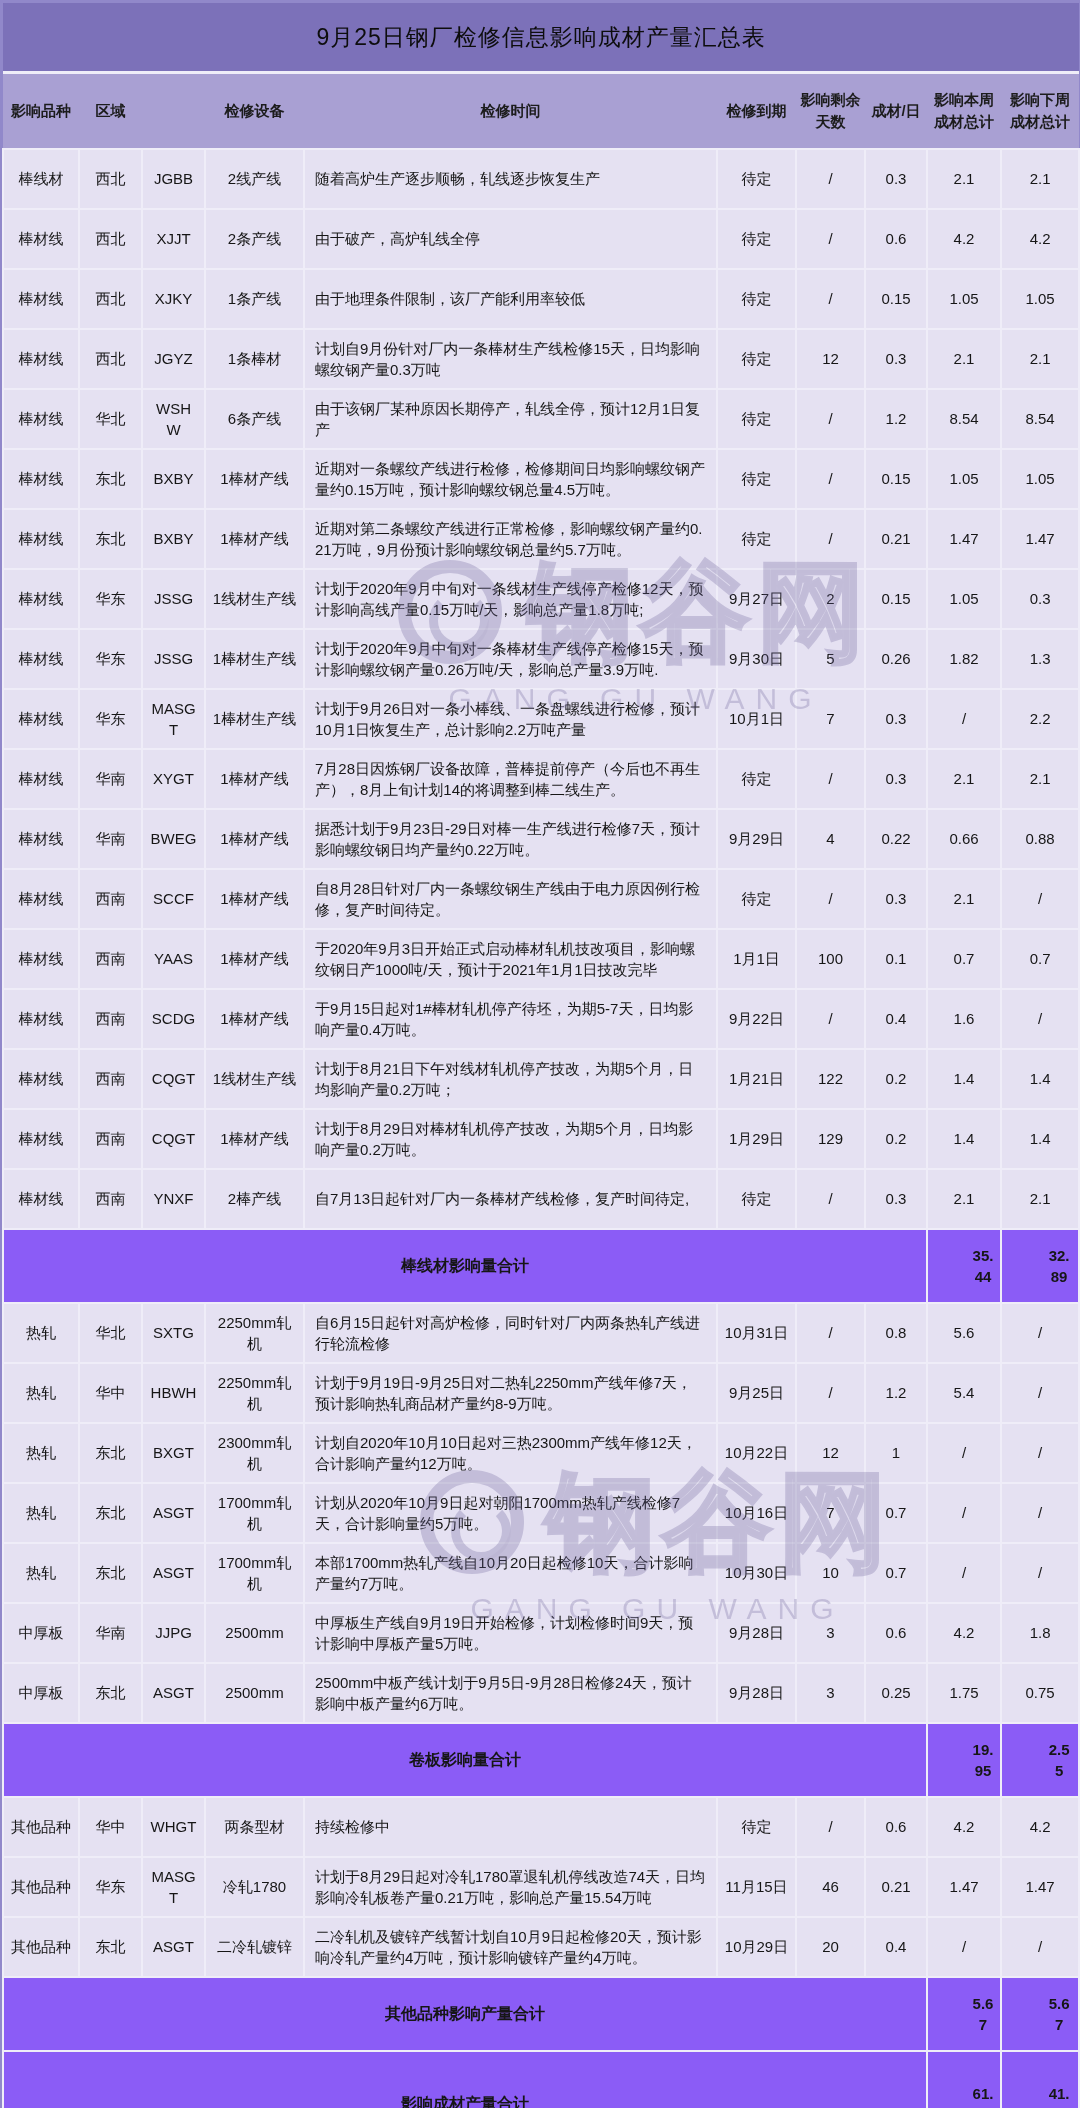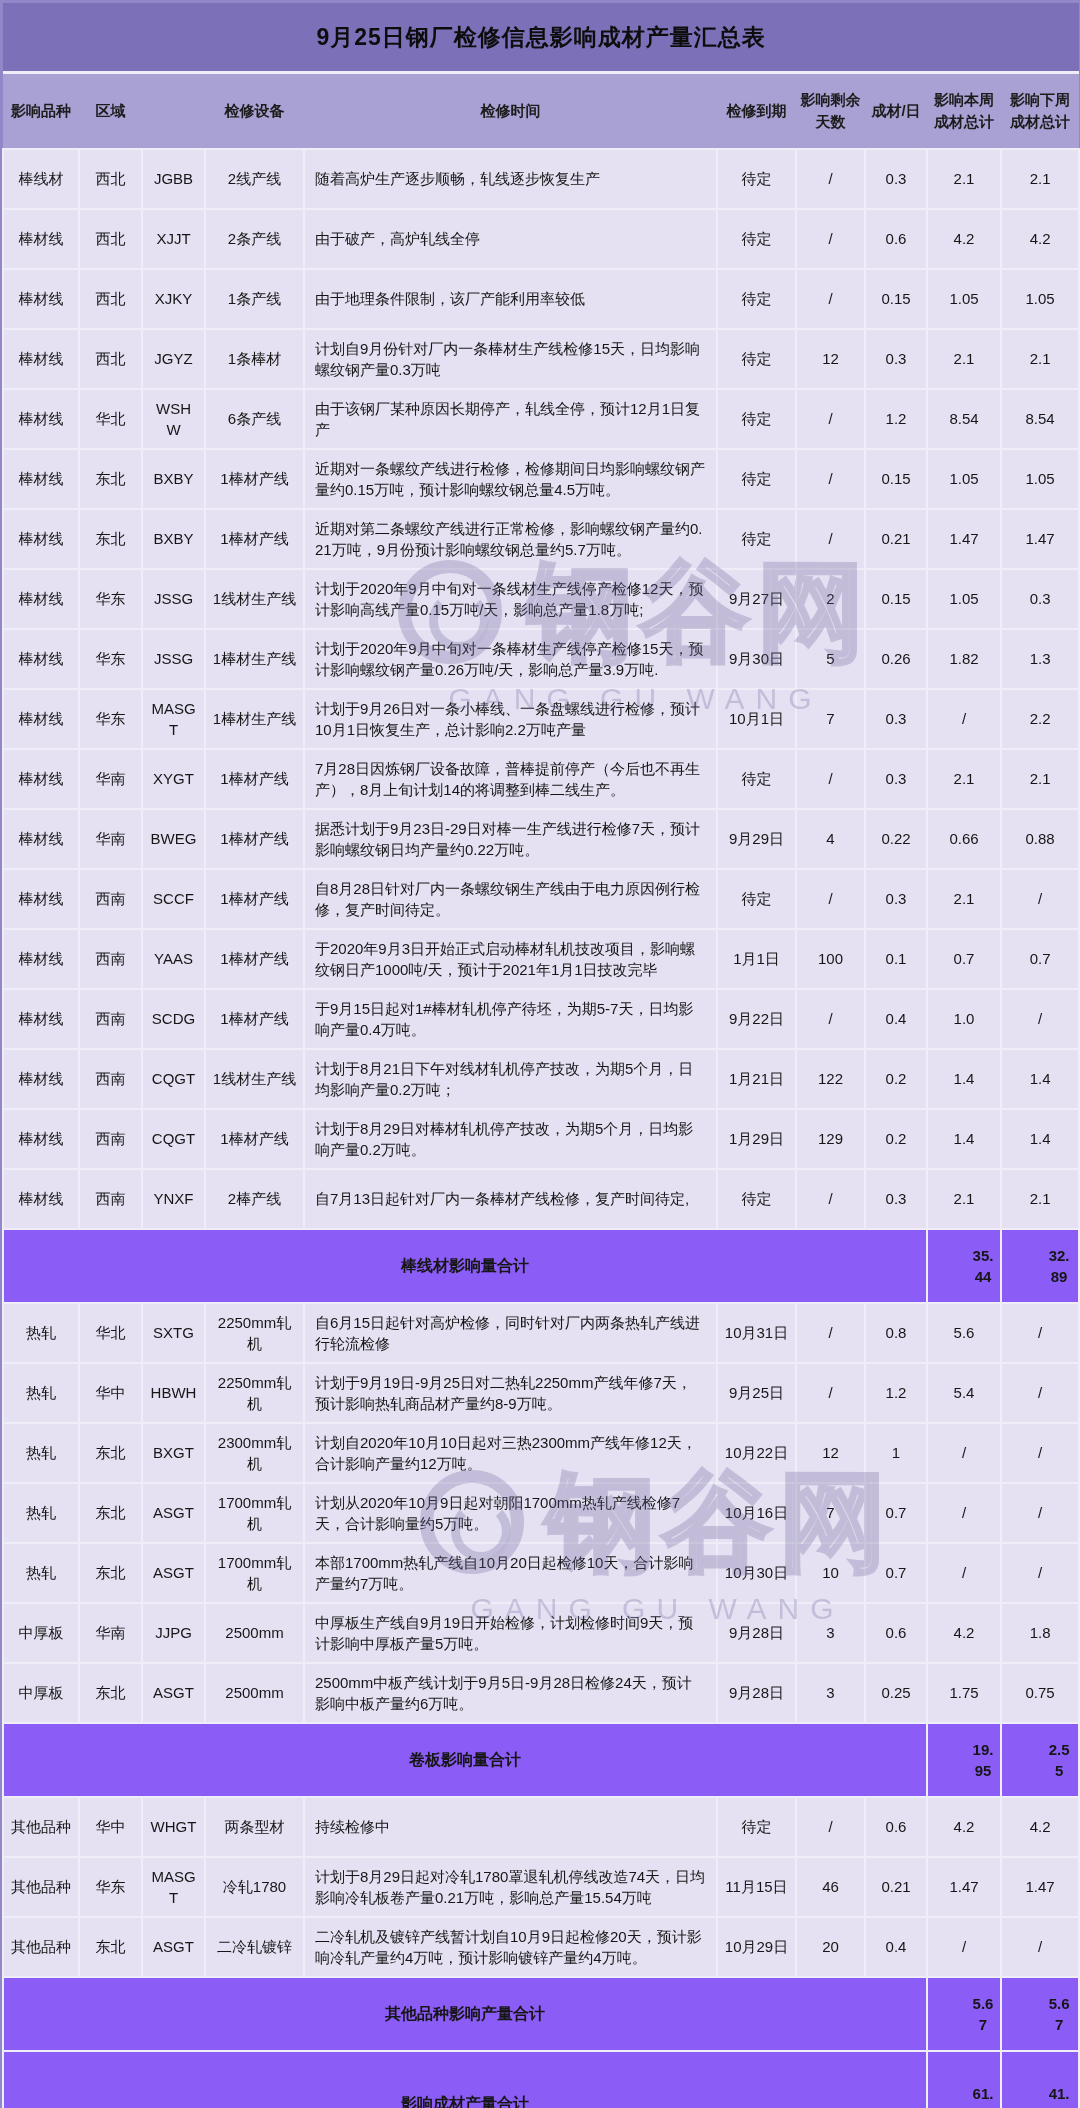--- a/index.html
+++ b/index.html
@@ -12,21 +12,21 @@
     width:1080px;height:2108px;box-sizing:border-box;
     padding:3px 2px 20px 2px;
     position:relative;overflow:hidden;
     background:#9188CA;
   }
   table.grid{
     border-collapse:collapse;width:100%;table-layout:fixed;
   }
   td.title-cell{
     background:#7C71B9;height:56px;text-align:center;
-    font-size:23px;font-weight:bold;letter-spacing:1px;
+    font-size:23px;font-weight:normal;letter-spacing:1px;
     border:none;color:#0d0d0d;
   }
   th{
     background:#A9A0D3;border:none;border-top:3px solid #EFEDF8;
     font-size:15px;font-weight:bold;color:#1c1c1c;
     padding:8px 2px;height:58px;vertical-align:middle;line-height:1.5;
   }
   td{
     background:#E5E1F2;border:2px solid #EFEDF8;
     font-size:15px;text-align:center;vertical-align:middle;
@@ -271,21 +271,21 @@
         </tr>
         <tr class="data">
           <td class="c0">棒材线</td>
           <td class="c1">西南</td>
           <td class="c2">SCDG</td>
           <td class="c3">1棒材产线</td>
           <td class="c4">于9月15日起对1#棒材轧机停产待坯，为期5-7天，日均影响产量0.4万吨。</td>
           <td class="c5">9月22日</td>
           <td class="c6">/</td>
           <td class="c7">0.4</td>
-          <td class="c8">1.0</td>
+          <td class="c8">1.6</td>
           <td class="c9">/</td>
         </tr>
         <tr class="data">
           <td class="c0">棒材线</td>
           <td class="c1">西南</td>
           <td class="c2">CQGT</td>
           <td class="c3">1线材生产线</td>
           <td class="c4">计划于8月21日下午对线材轧机停产技改，为期5个月，日均影响产量0.2万吨；</td>
           <td class="c5">1月21日</td>
           <td class="c6">122</td>

